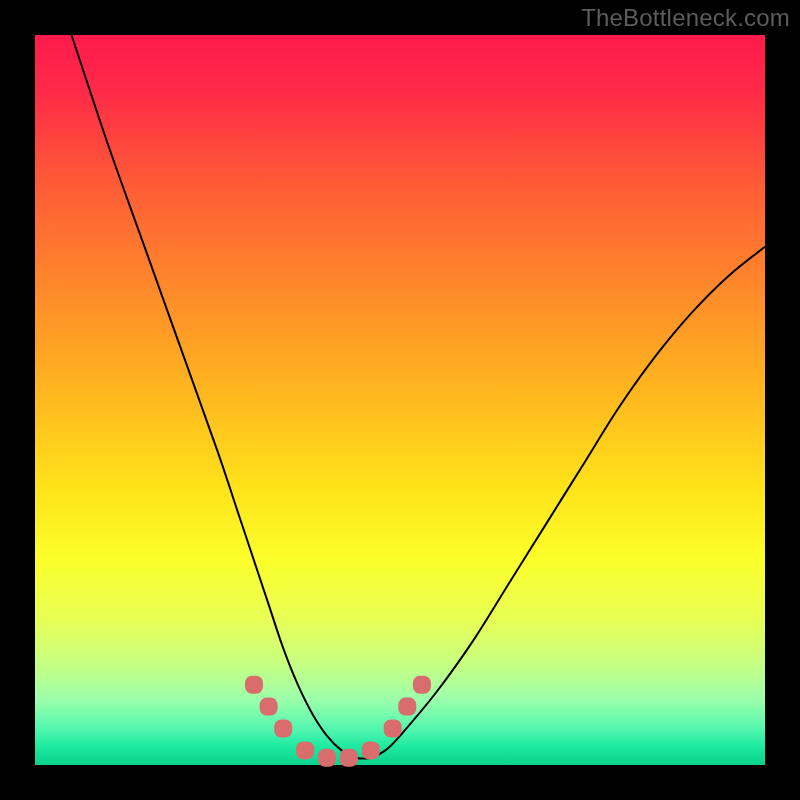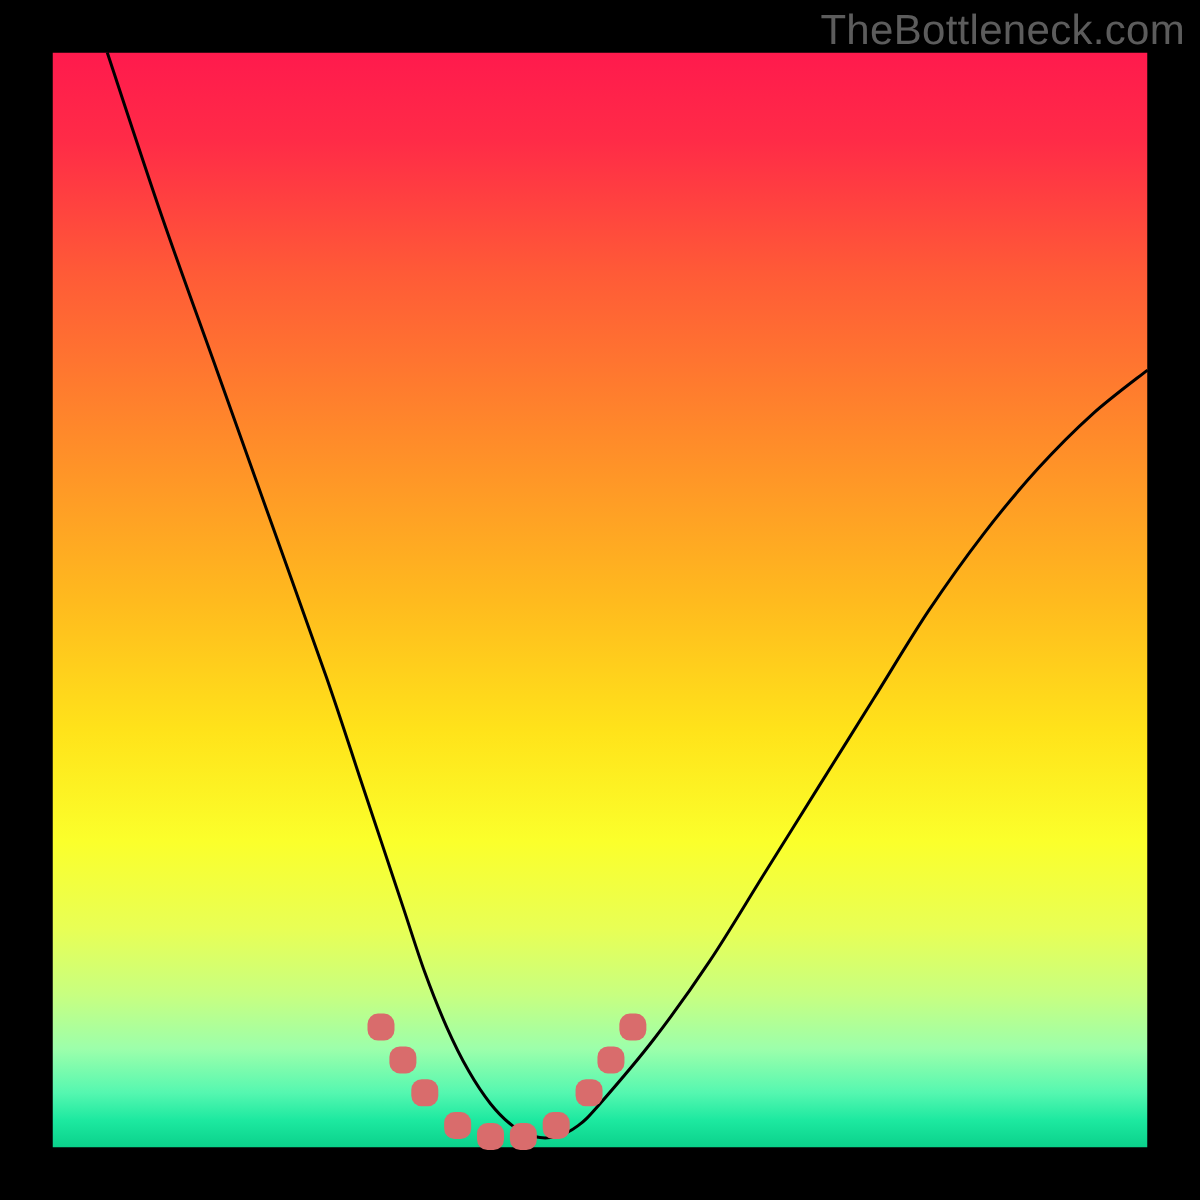--- a/index.html
+++ b/index.html
@@ -14,21 +14,21 @@
   .frame {
     position: relative;
     width: 800px;
     height: 800px;
     background: #000;
   }
   .watermark {
     position: absolute;
     top: 4px;
     right: 10px;
-    font-size: 28px;
+    font-size: 24px;
     color: #5c5c5c;
     font-weight: 500;
     letter-spacing: 0.2px;
     z-index: 20;
   }
   .plot-area {
     position: absolute;
     left: 35px;
     top: 35px;
     width: 730px;

